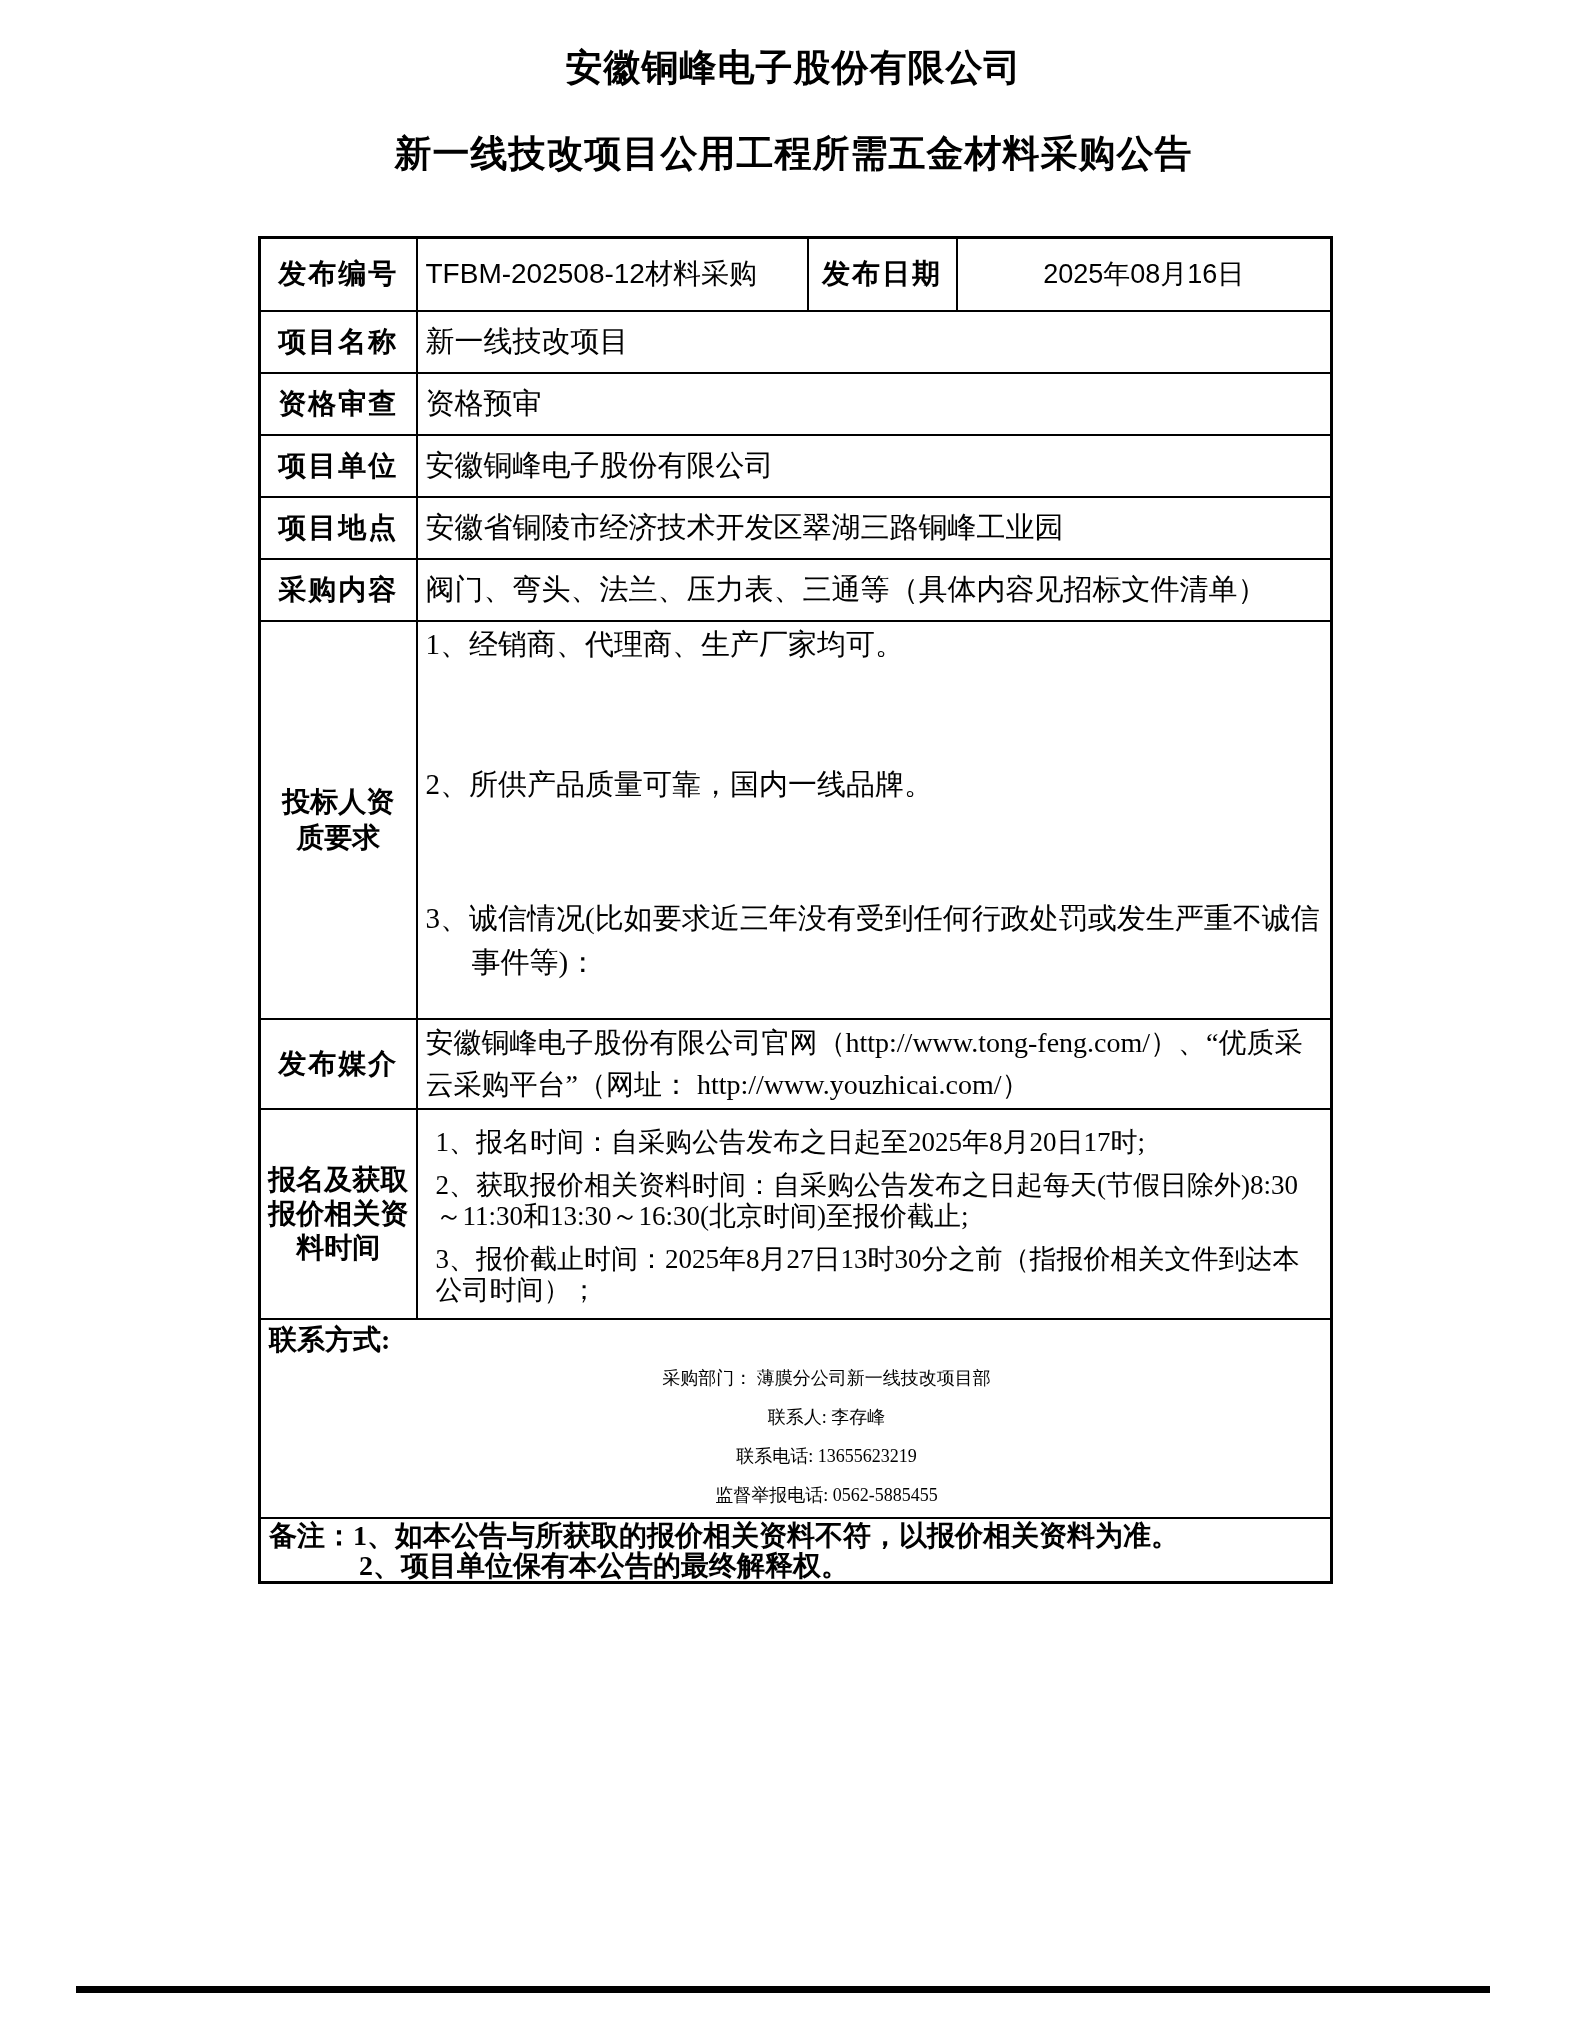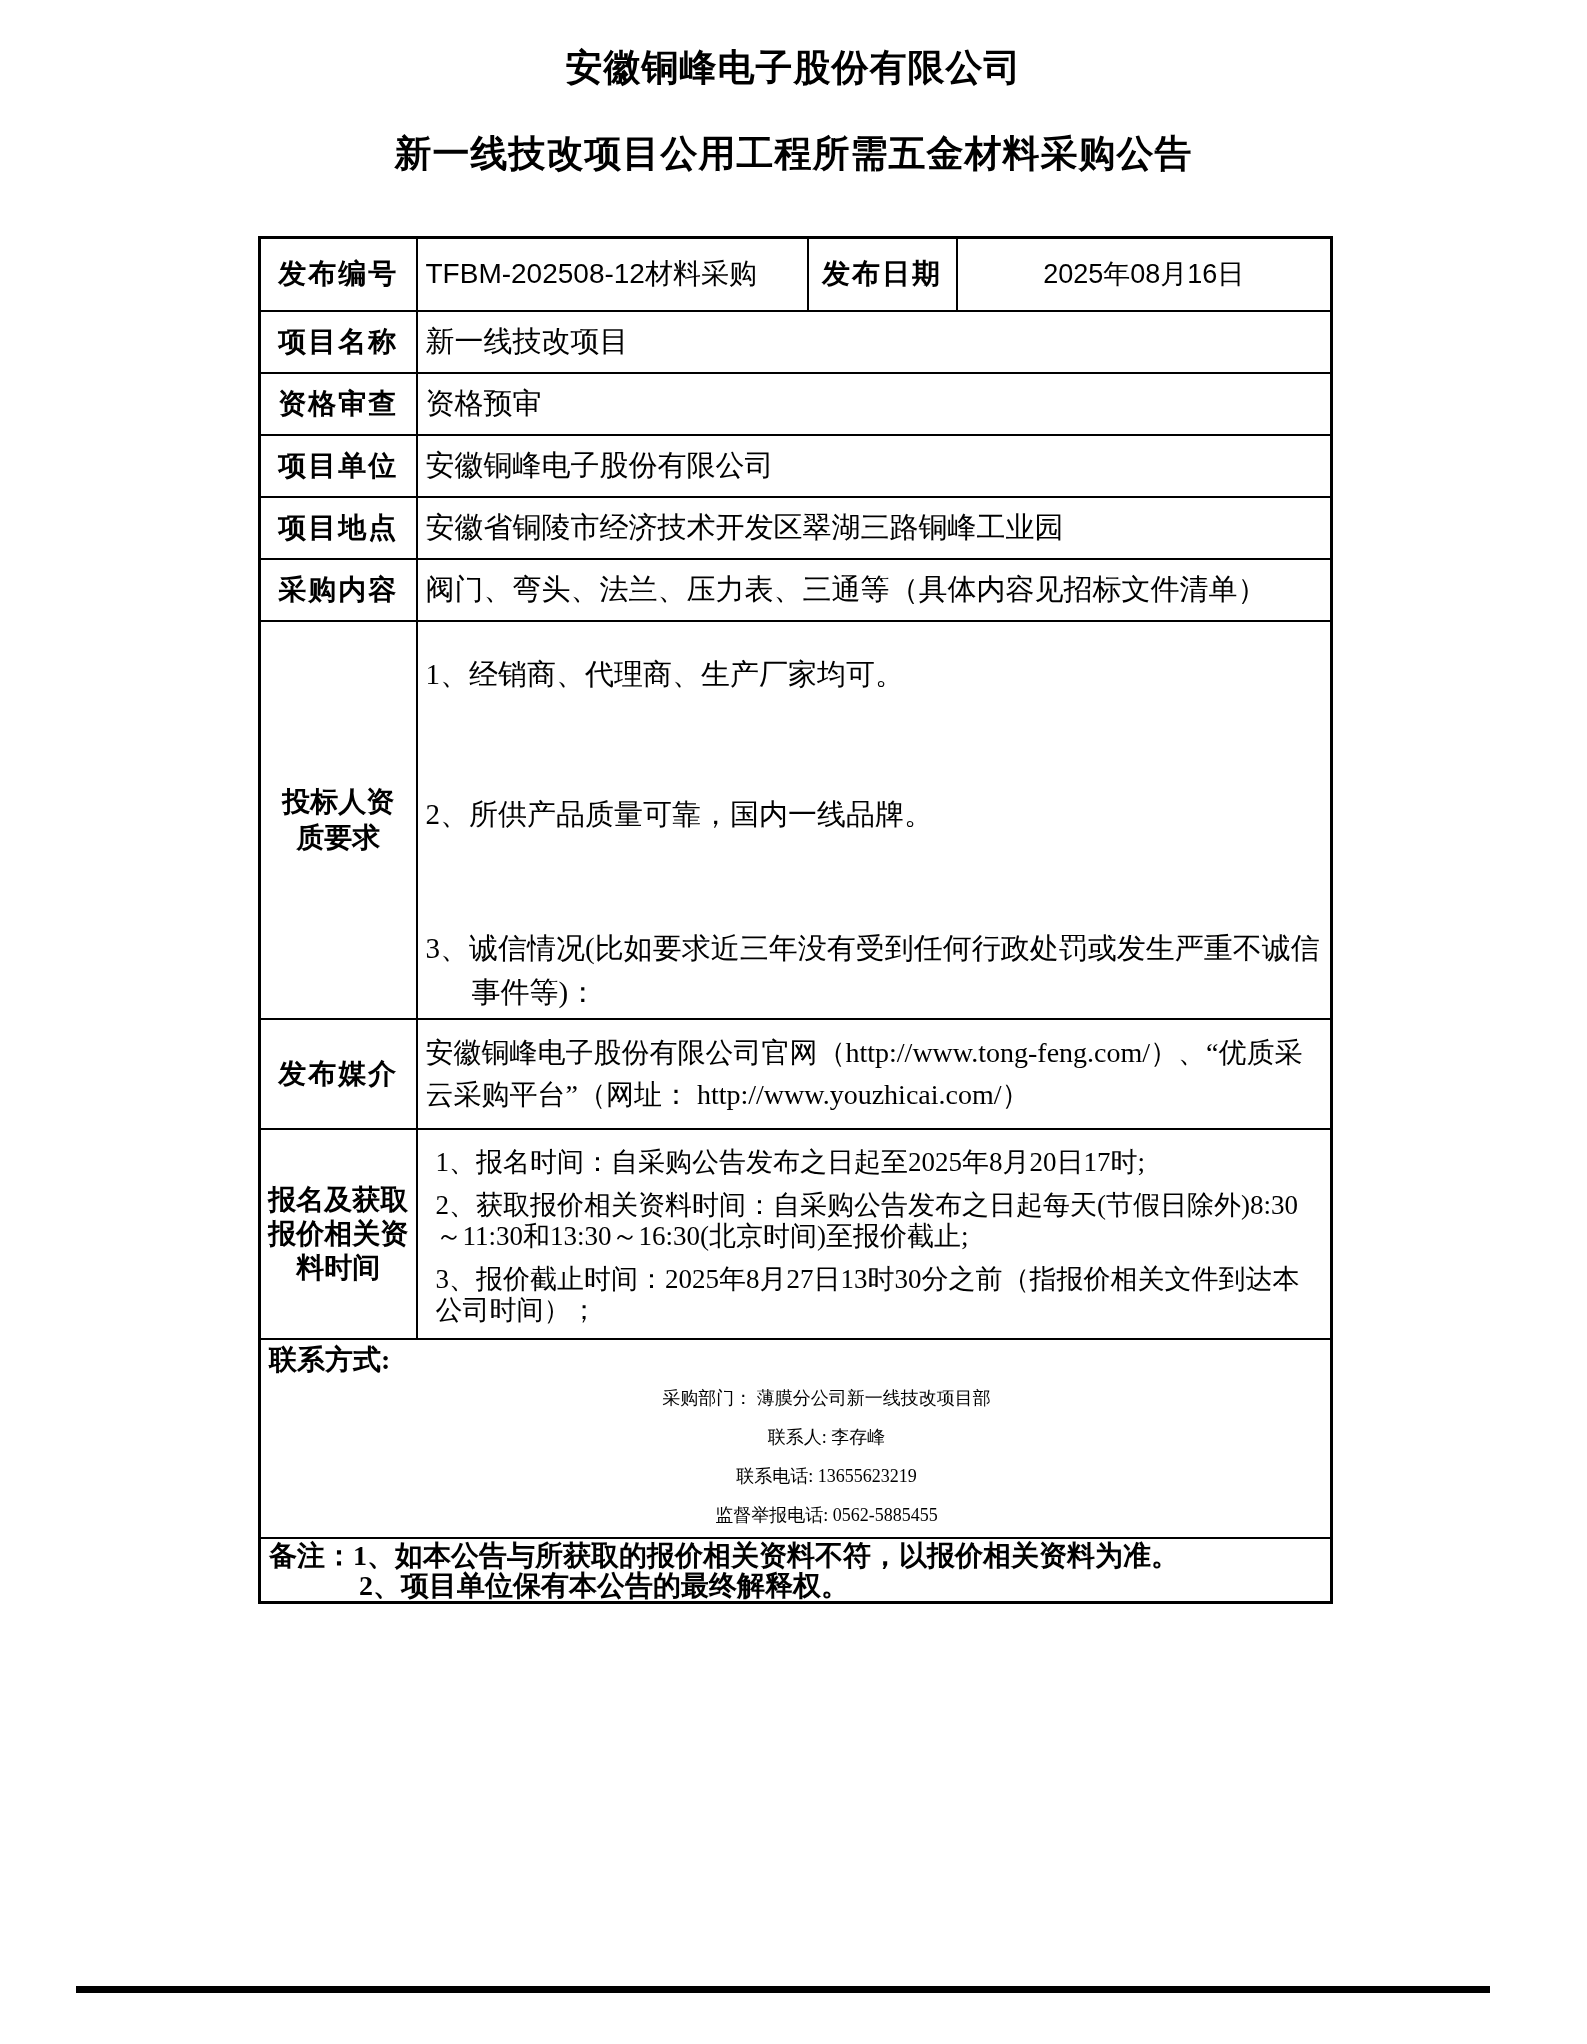--- a/index.html
+++ b/index.html
@@ -30,31 +30,31 @@
     overflow:hidden;
   }
   td.lbl{
     font-weight:bold;text-align:center;font-size:28px;
     letter-spacing:2px;padding:0 2px;
   }
   td.lbl .lbl-line{letter-spacing:0;line-height:36px;}
   tr.r1{height:73px}
   tr.r2,tr.r3,tr.r4,tr.r5,tr.r6{height:62px}
   tr.r7{height:398px}
-  tr.r8{height:110px}
+  tr.r8{height:90px}
   tr.r9{height:163px}
   tr.r10{height:178px}
   tr.r11{height:56px}
 
   td.mono{font-family:"Liberation Sans","DejaVu Sans",sans-serif;font-size:28px;}
   td.center{text-align:center;font-family:"Liberation Sans","DejaVu Sans",sans-serif;font-size:27px;}
 
   td.qual-val{vertical-align:top;}
   td.qual-val p{margin:0;line-height:44px;font-size:29px;}
-  td.qual-val p.q1{margin-top:30px;}
+  td.qual-val p.q1{}
   td.qual-val p.q2{margin-top:96px;}
   td.qual-val p.q3{margin-top:90px;padding-left:46px;text-indent:-46px;}
 
   td.media-val{font-size:28px;line-height:42px;}
 
   td.reg-val{vertical-align:top;padding:5px 6px 0 6px;}
   td.reg-val p{margin:12px;line-height:31px;font-size:27px;}
   td.reg-lbl .lbl-line{line-height:34px;}
 
   td.contact{vertical-align:top;padding:2px 8px 0 8px;}

